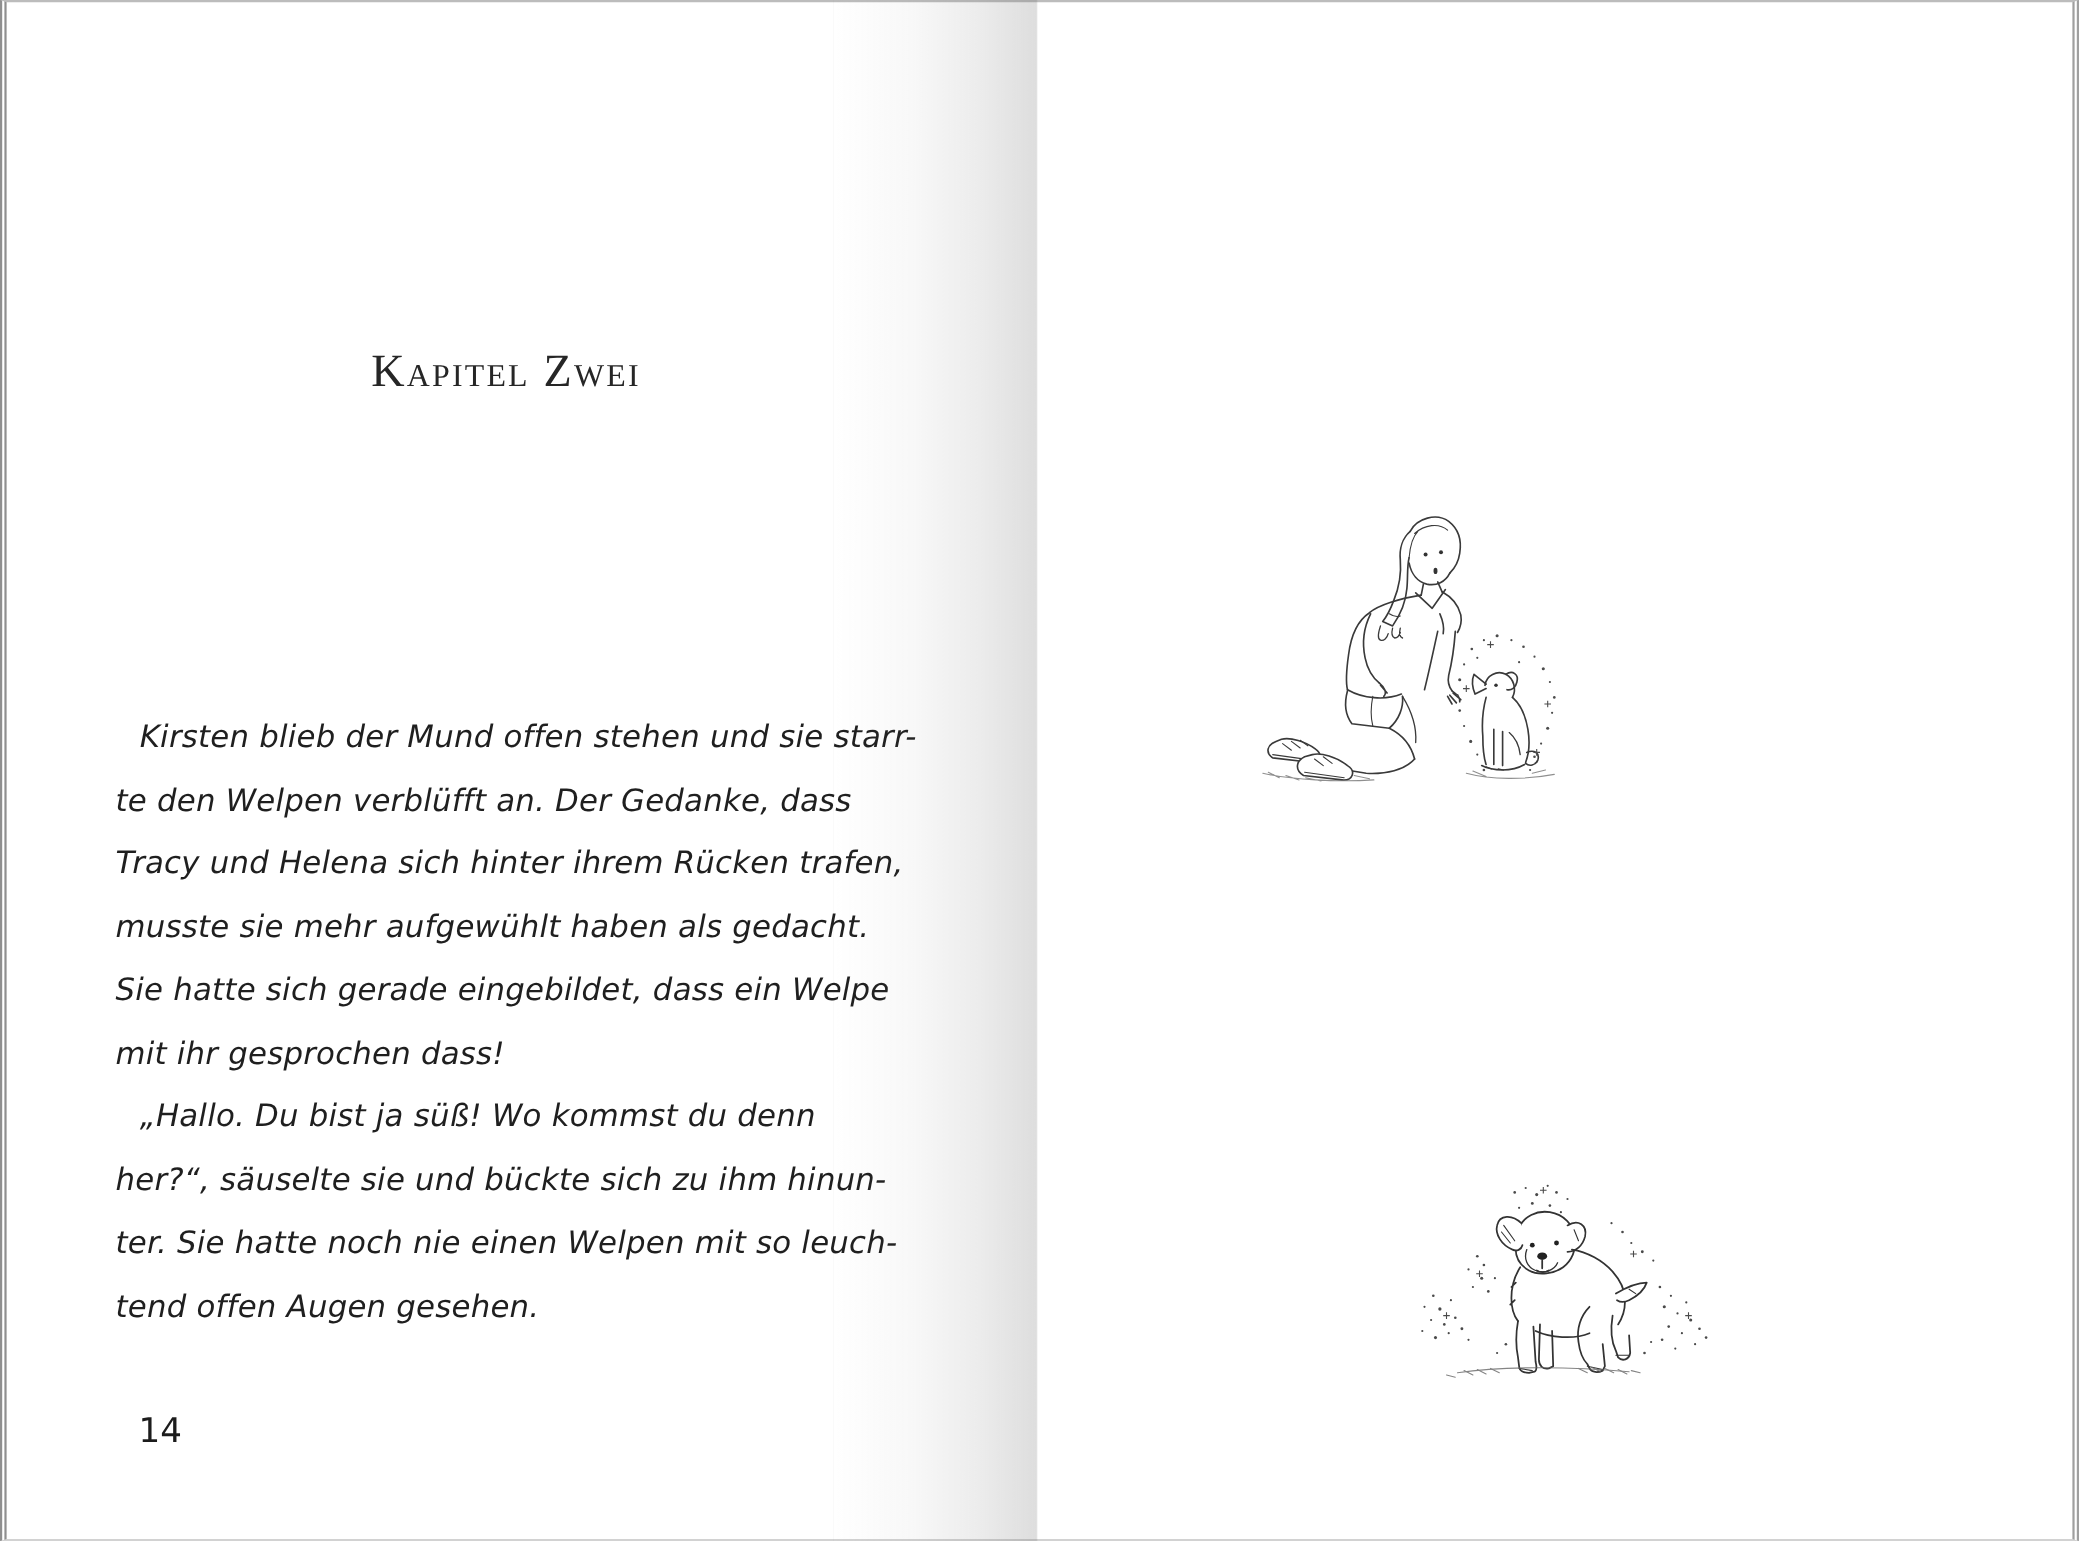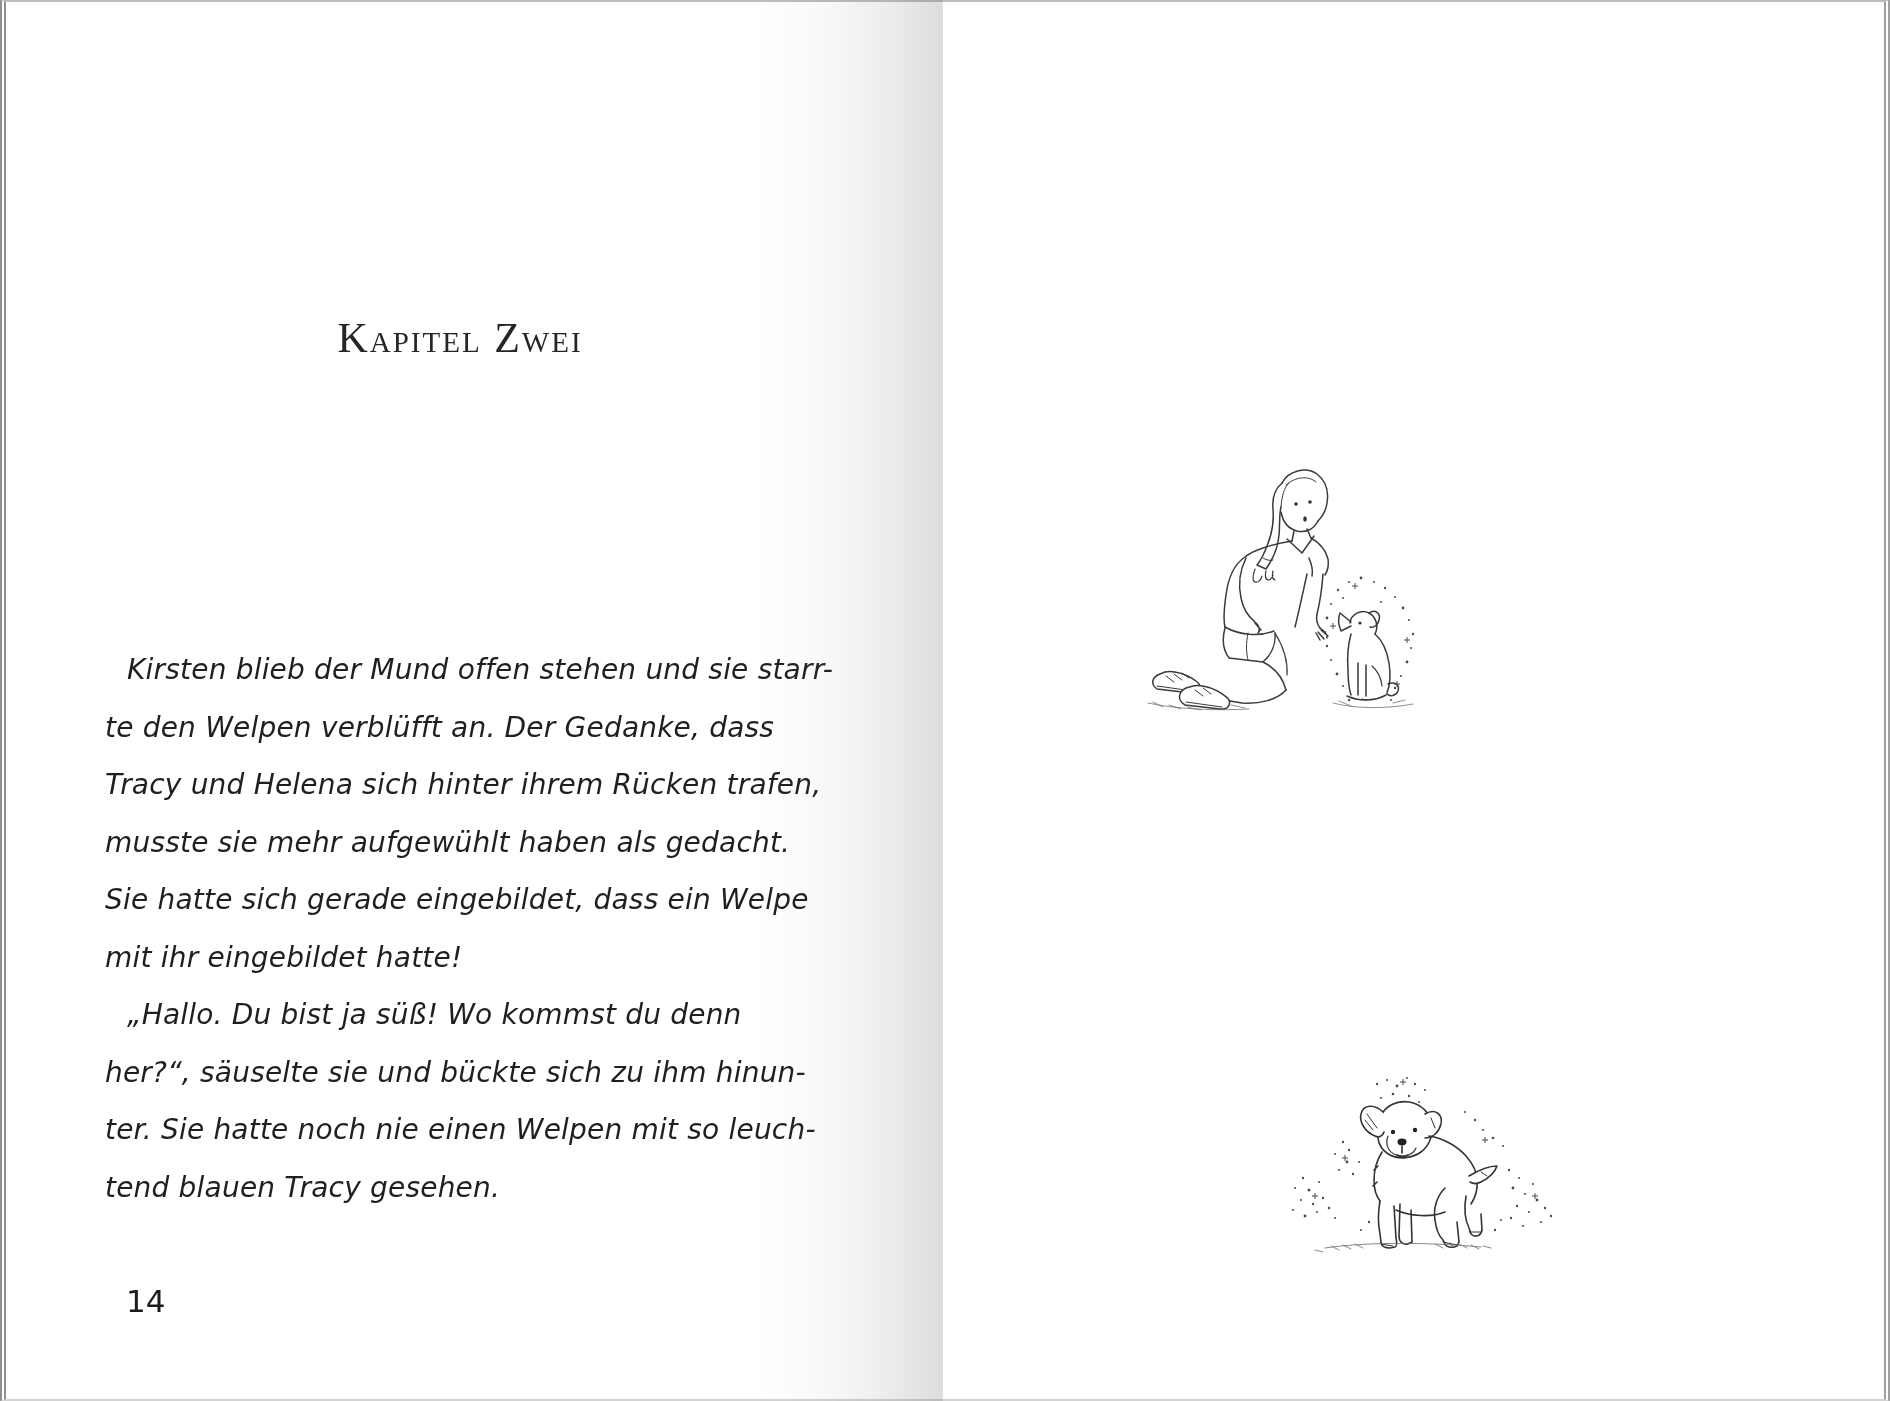--- a/index.html
+++ b/index.html
@@ -65,25 +65,25 @@
 
 <div class="page page-left">
   <div class="chapter-heading">Kapitel Zwei</div>
 
   <div class="block block-left">
     <div class="ln indent">Kirsten blieb der Mund offen stehen und sie starr-</div>
     <div class="ln">te den Welpen verblüfft an. Der Gedanke, dass</div>
     <div class="ln">Tracy und Helena sich hinter ihrem Rücken trafen,</div>
     <div class="ln">musste sie mehr aufgewühlt haben als gedacht.</div>
     <div class="ln">Sie hatte sich gerade eingebildet, dass ein Welpe</div>
-    <div class="ln">mit ihr eingebildet hatte!</div>
+    <div class="ln">mit ihr gesprochen dass!</div>
     <div class="ln indent">„Hallo. Du bist ja süß! Wo kommst du denn</div>
     <div class="ln">her?“, säuselte sie und bückte sich zu ihm hinun-</div>
     <div class="ln">ter. Sie hatte noch nie einen Welpen mit so leuch-</div>
-    <div class="ln">tend blauen Tracy gesehen.</div>
+    <div class="ln">tend offen Augen gesehen.</div>
   </div>
 
   <div class="page-number pn-left">14</div>
 </div>
 
 <div class="spine"></div>
 
 <div class="page page-right">
 
   

